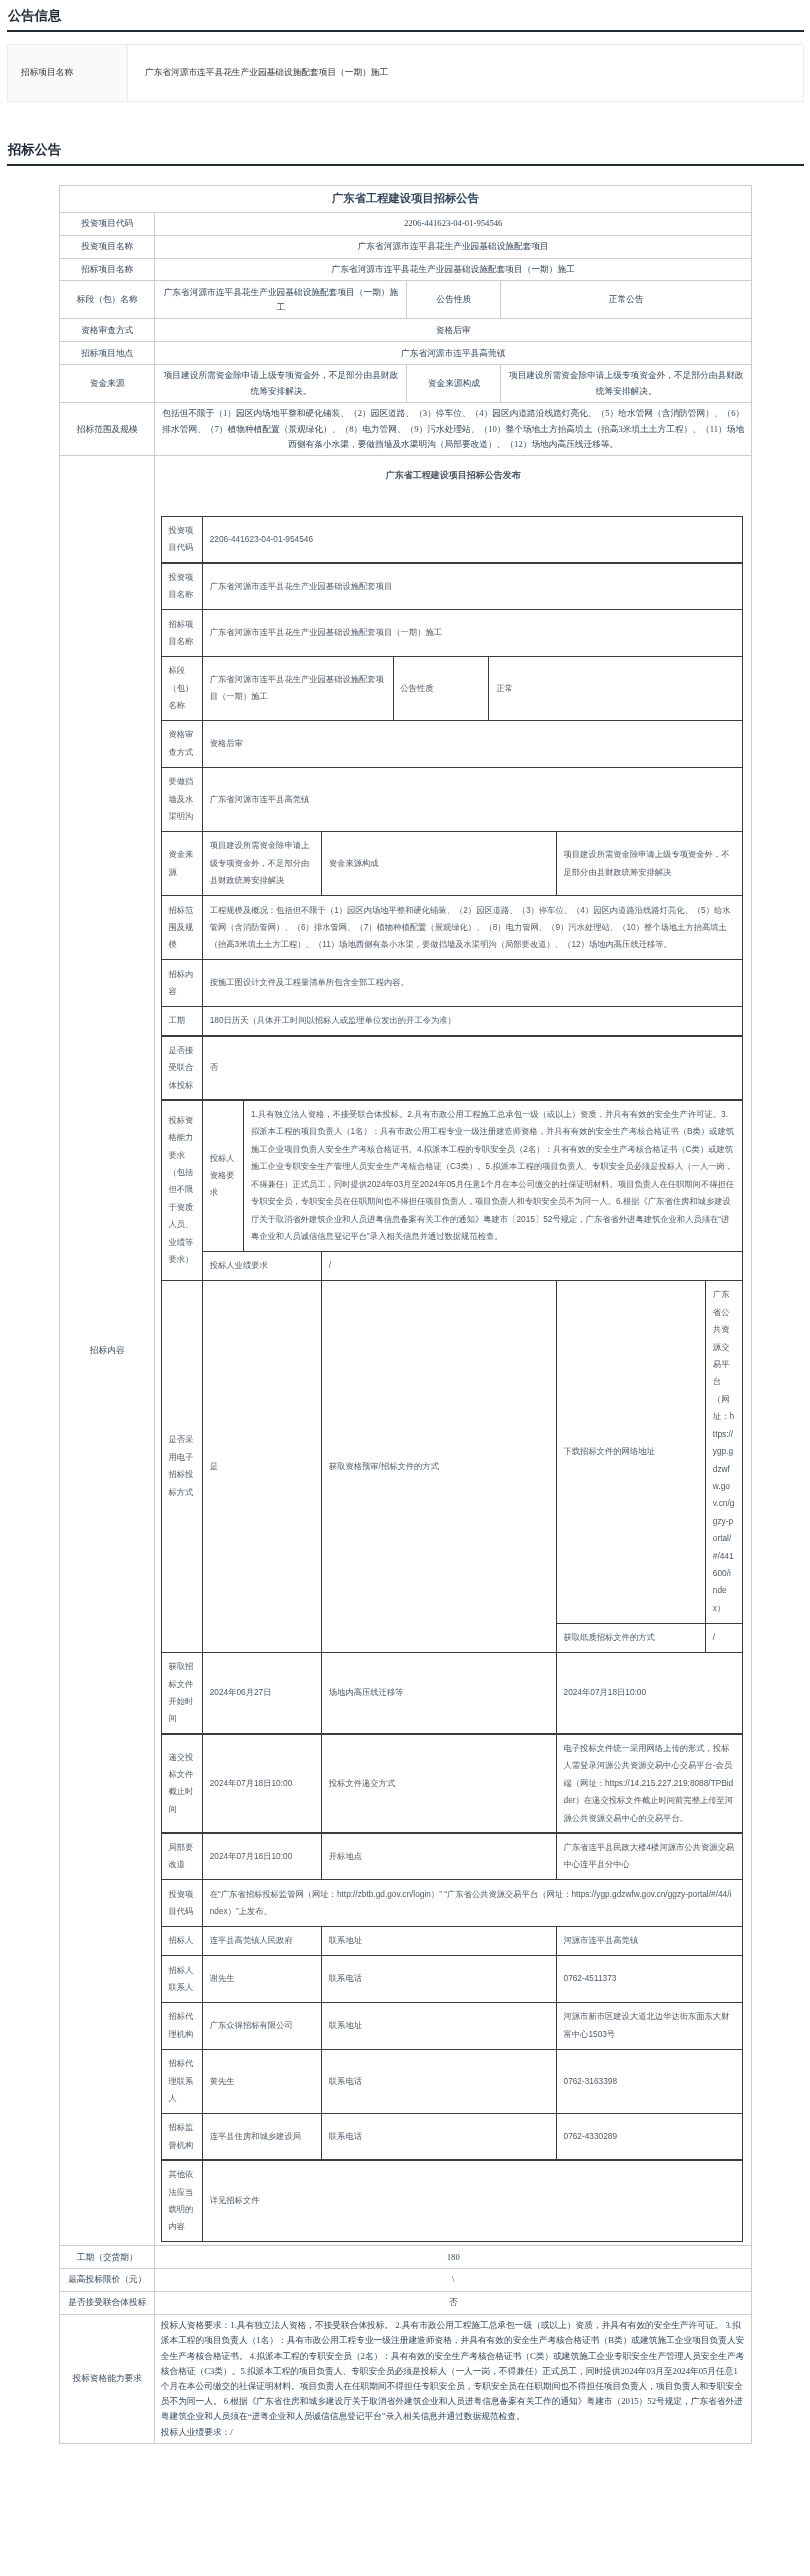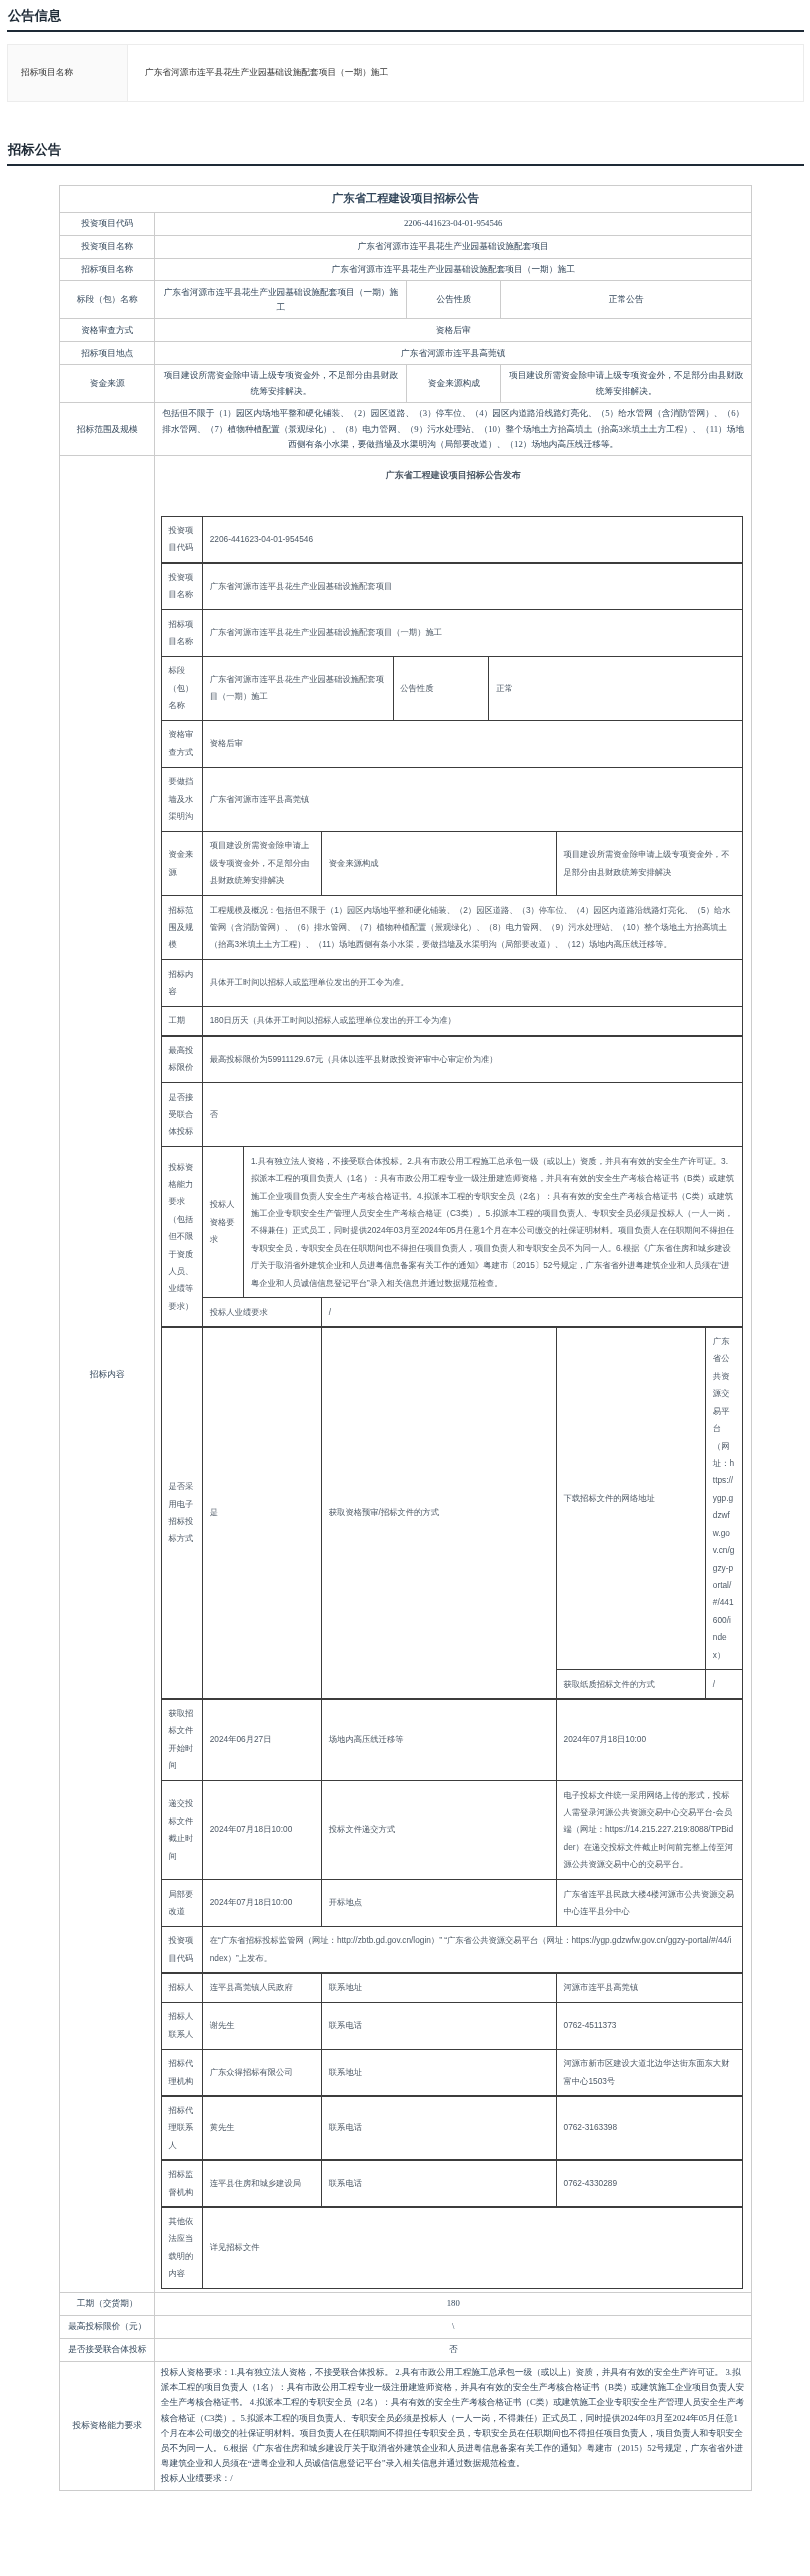--- a/index.html
+++ b/index.html
@@ -220,45 +220,33 @@
           </tbody>
               </table>
           <table class="irow">
             <colgroup>
                   <col style="width:7.1%">
                   <col style="width:92.9%">
                 </colgroup>
             <tbody>
                   <tr>
                     <td>招标内容</td>
-                <td>具体开工时间以招标人或监理单位发出的开工令为准。</td>
+                <td>按施工图设计文件及工程量清单所包含全部工程内容。</td>
                   </tr>
           </tbody>
               </table>
           <table class="irow">
             <colgroup>
                   <col style="width:7.1%">
                   <col style="width:92.9%">
                 </colgroup>
             <tbody>
                   <tr>
                     <td>工期</td>
                 <td>180日历天（具体开工时间以招标人或监理单位发出的开工令为准）</td>
-                  </tr>
-          </tbody>
-              </table>
-          <table class="irow">
-            <colgroup>
-                  <col style="width:7.1%">
-                  <col style="width:92.9%">
-                </colgroup>
-            <tbody>
-                  <tr>
-                    <td>最高投标限价</td>
-                <td>最高投标限价为59911129.67元（具体以连平县财政投资评审中心审定价为准）</td>
                   </tr>
           </tbody>
               </table>
           <table class="irow">
             <colgroup>
                   <col style="width:7.1%">
                   <col style="width:92.9%">
                 </colgroup>
             <tbody>
                   <tr>

